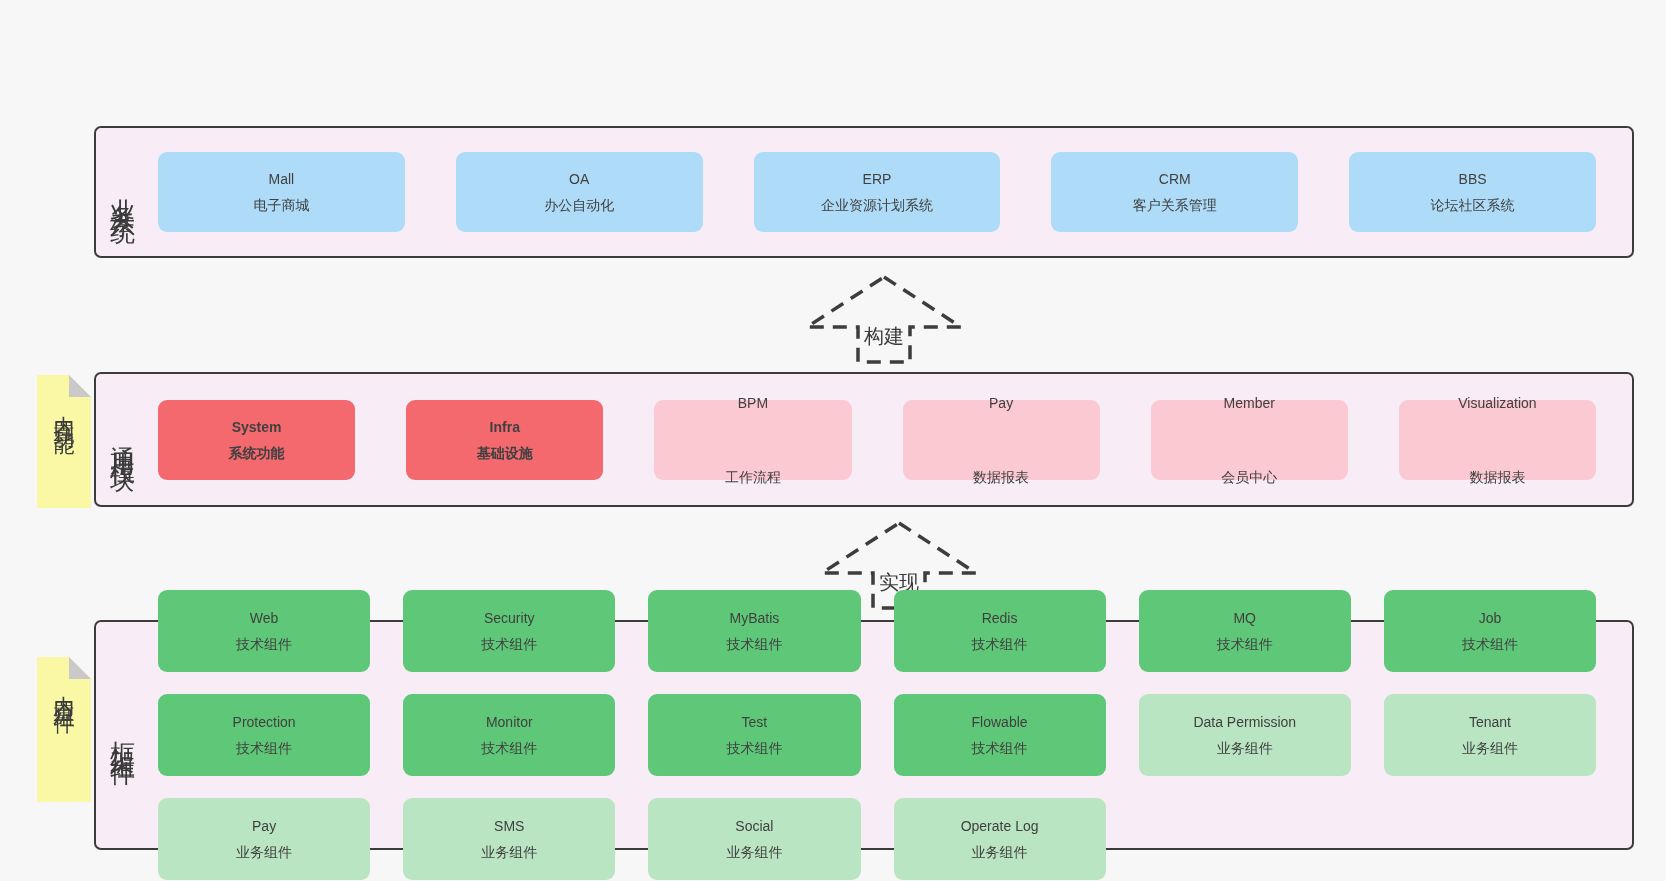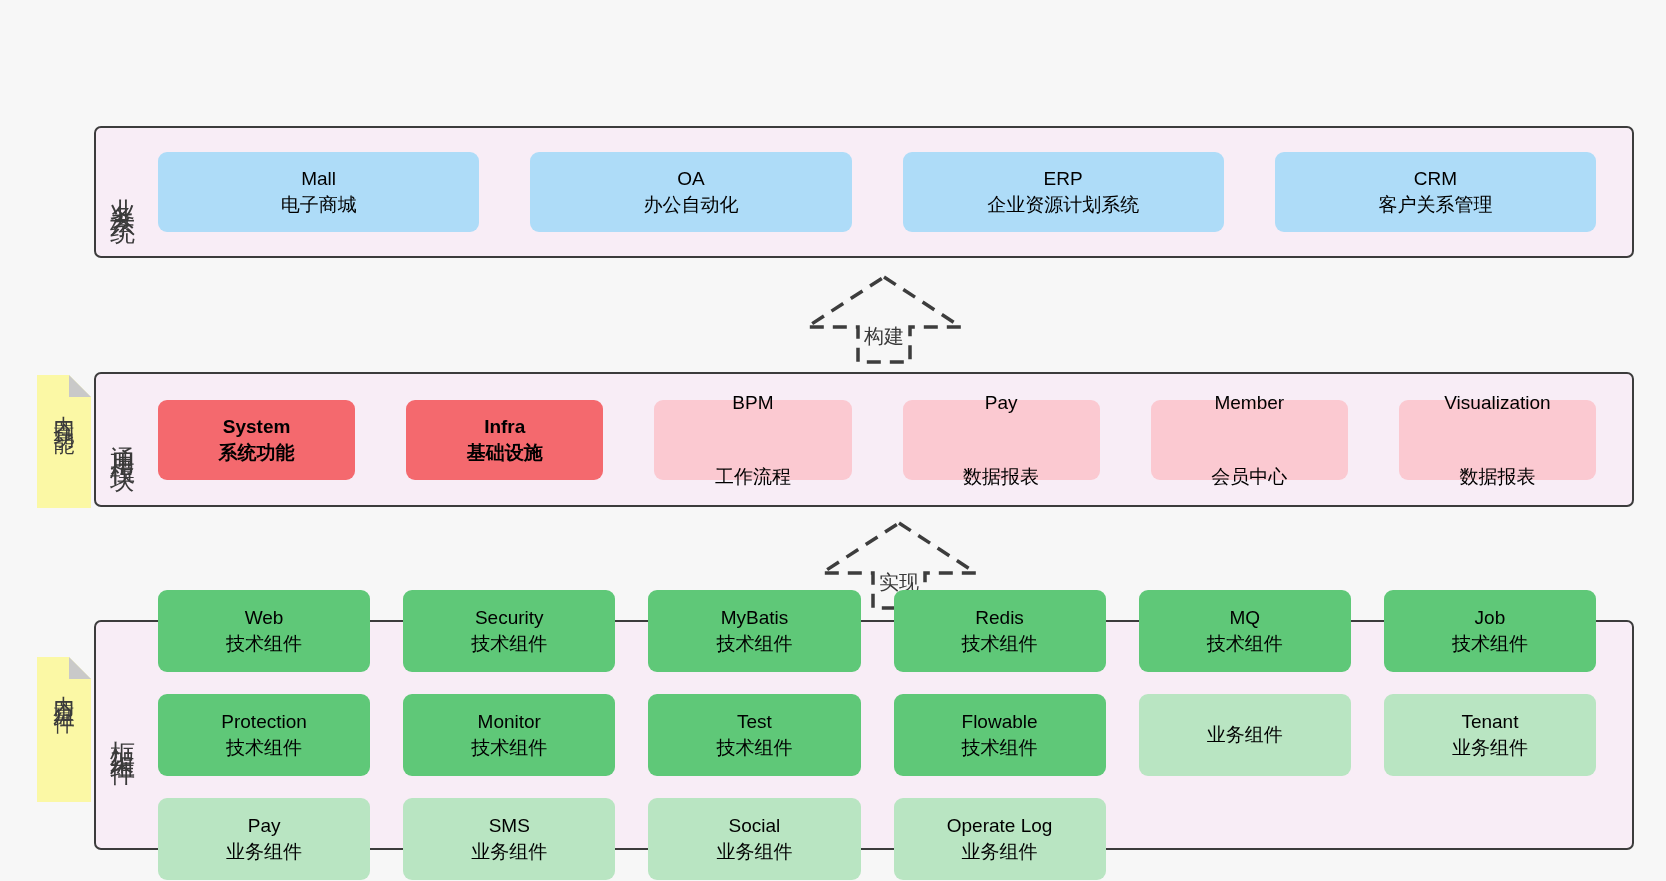--- a/index.html
+++ b/index.html
@@ -65,23 +65,23 @@
     display:flex;
     flex-direction:column;
     justify-content:center;
     align-items:center;
     text-align:center;
     padding:2px 13px;
     box-sizing:border-box;
   }
   .boxes-grid .box { height:82px; padding:2px 11px; }
   .box-title, .box-sub {
-    font-size:19px;
+    font-size:14px;
     line-height:26px;
-    color:#000000;
+    color:#404040;
   }
   .blue       { background:#aedcf8; }
   .red        { background:#f4696e;font-weight:bold; }
   .pink       { background:#fbc9d1;gap:48px; }
   .green      { background:#5fc878; }
   .lightgreen { background:#b9e5c2; }
 
   
   .sticky {
     position:absolute;
@@ -152,20 +152,24 @@
         <div class="box-sub">办公自动化</div>
       </div>
       <div class="box blue">
         <div class="box-title">ERP</div>
         <div class="box-sub">企业资源计划系统</div>
       </div>
       <div class="box blue">
         <div class="box-title">CRM</div>
         <div class="box-sub">客户关系管理</div>
       </div>
+      <div class="box blue">
+        <div class="box-title">BBS</div>
+        <div class="box-sub">论坛社区系统</div>
+      </div>
     </div>
   </section>
 
   <svg class="arrow" id="arrow1" width="170" height="96" viewBox="0 0 170 96">
     <path class="arrow-path" d="M85 5 L162 55 L111 55 L111 90 L59 90 L59 55 L8 55 Z"></path>
     <rect class="arrow-label-bg" x="62" y="52" width="46" height="26"></rect>
     <text class="arrow-label" x="85" y="71">构建</text>
   </svg>
 
   <div class="sticky" id="sticky2">
@@ -253,20 +257,21 @@
       </div>
       <div class="box green">
         <div class="box-title">Test</div>
         <div class="box-sub">技术组件</div>
       </div>
       <div class="box green">
         <div class="box-title">Flowable</div>
         <div class="box-sub">技术组件</div>
       </div>
       <div class="box lightgreen">
+        <div class="box-title">Data Permission</div>
         <div class="box-sub">业务组件</div>
       </div>
       <div class="box lightgreen">
         <div class="box-title">Tenant</div>
         <div class="box-sub">业务组件</div>
       </div>
       <div class="box lightgreen">
         <div class="box-title">Pay</div>
         <div class="box-sub">业务组件</div>
       </div>

